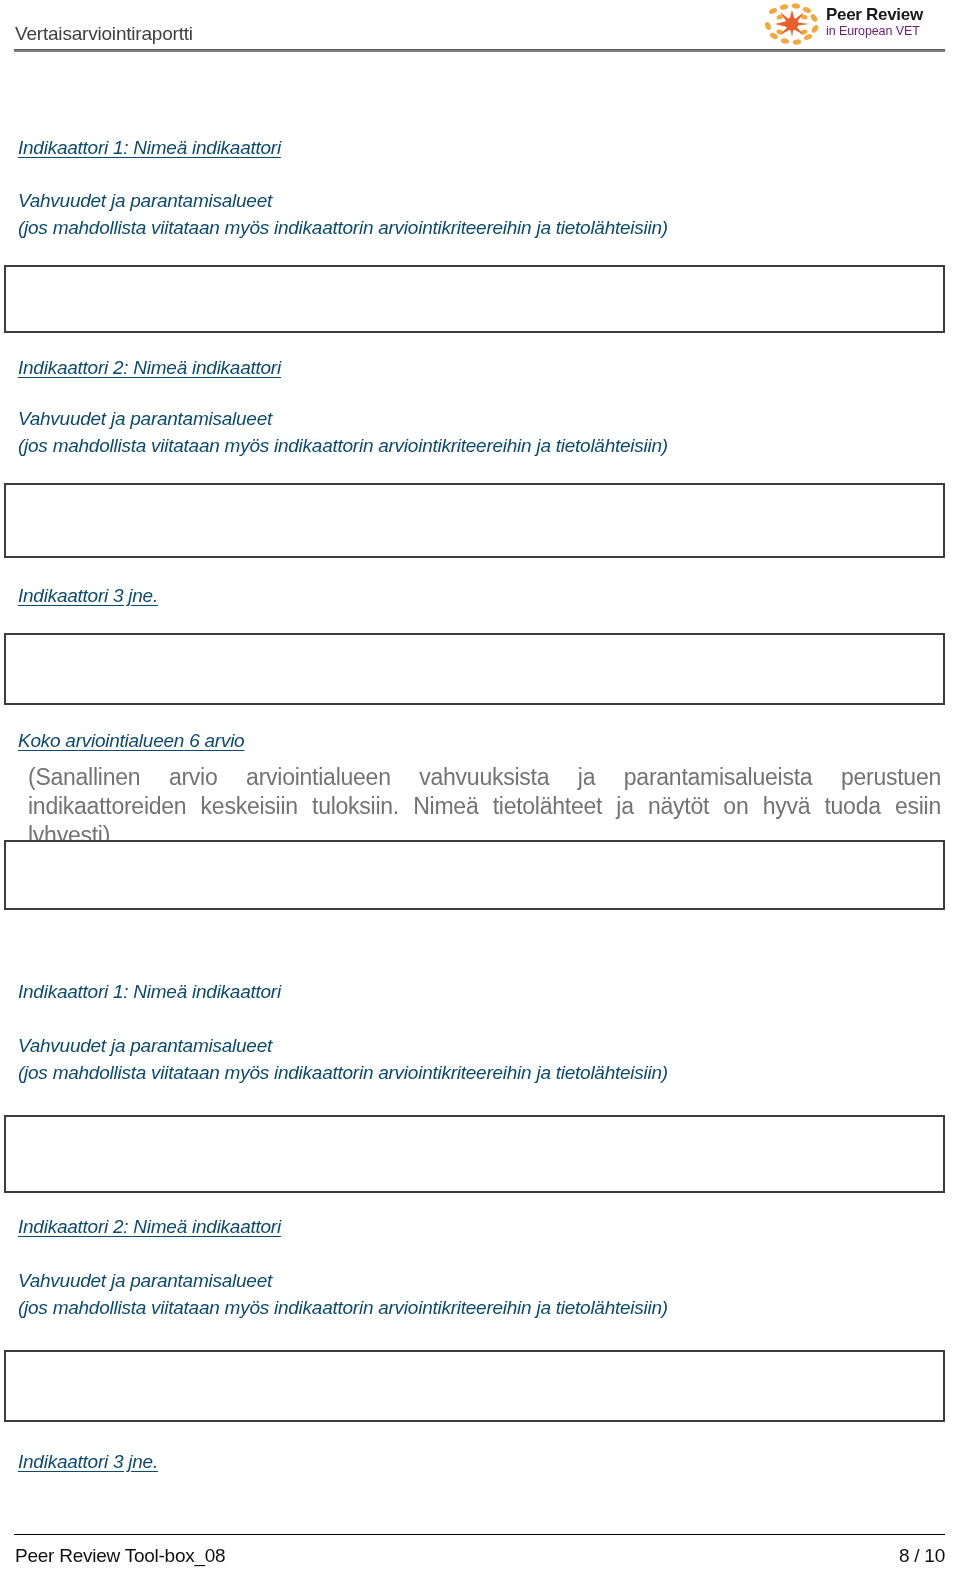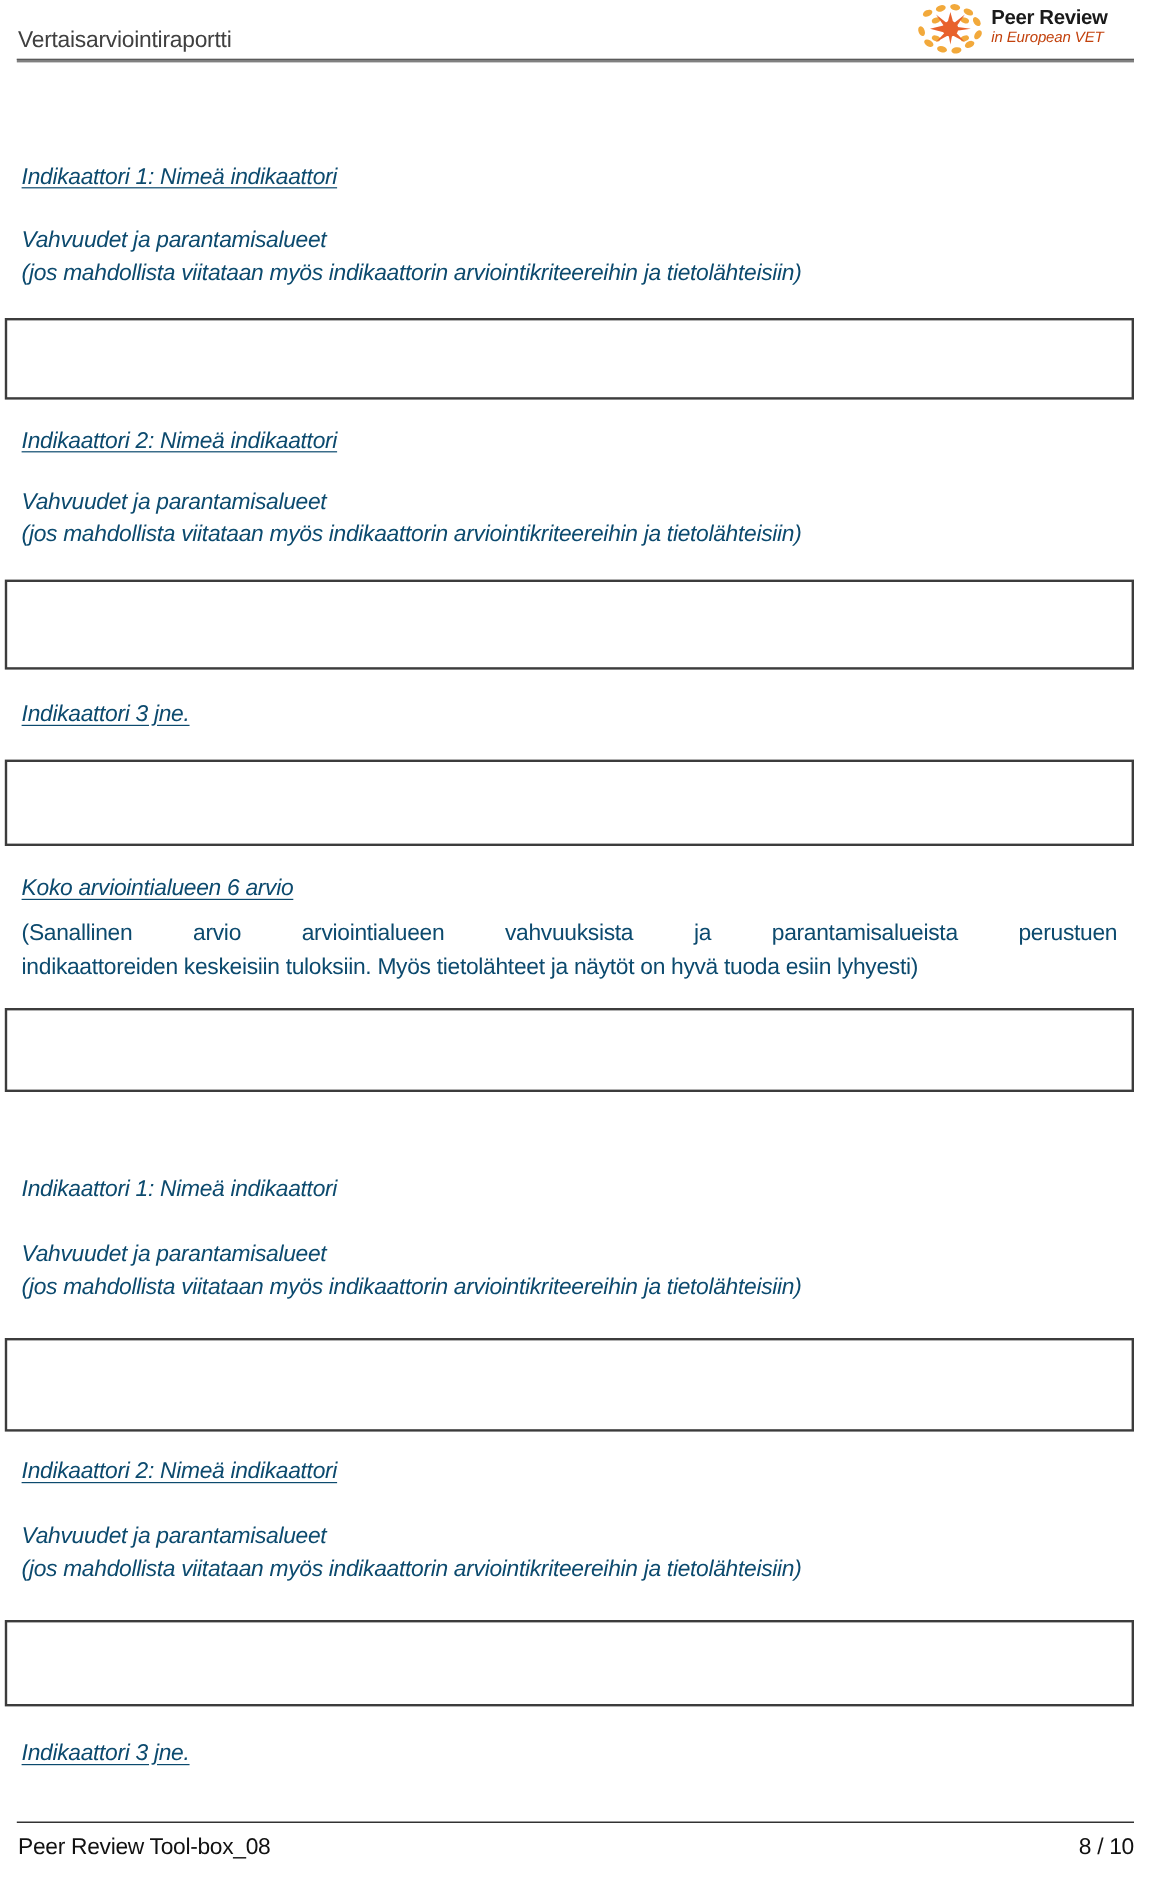--- a/index.html
+++ b/index.html
@@ -73,24 +73,23 @@
     font-family: "Liberation Sans", sans-serif;
     font-weight: bold;
     font-size: 17px;
     line-height: 19px;
     color: #1a1a1a;
     letter-spacing: -0.3px;
     white-space: nowrap;
   }
   .logo-line2 {
     font-family: "Liberation Sans", sans-serif;
-    font-style: italic;
     font-size: 12.5px;
     line-height: 15px;
-    color: #c2410c;
+    color: #701a75;
     letter-spacing: -0.1px;
     white-space: nowrap;
   }
 
   
   .blk {
     position: absolute;
     left: 18px;
     font-size: 19px;
     line-height: 27px;
@@ -111,25 +110,25 @@
   .heading .num {
     display: inline-block;
     width: 60px;
   }
   .underlined {
     text-decoration: underline;
     text-underline-offset: 3px;
   }
   .para {
     position: absolute;
-    left: 18px;
+    left: 28px;
     width: 913px;
-    font-size: 19px;
+    font-size: 23px;
     line-height: 29px;
-    color: #0c4a6e;
+    color: #737373;
     letter-spacing: -0.25px;
     text-align: justify;
     text-justify: inter-word;
   }
   .para > span { display: block; }
   .para .just {
     text-align: justify;
   }
 
   
@@ -139,21 +138,21 @@
     width: 941px;
     box-sizing: border-box;
     border: 2px solid #3c3c3c;
     background: #ffffff;
   }
 
   
   .doc-footer {
     position: absolute;
     left: 0;
-    bottom: 16px;
+    bottom: 0;
     width: 960px;
     height: 52px;
   }
   .footer-rule {
     position: absolute;
     left: 14px;
     top: 4px;
     width: 931px;
     height: 0;
     border-top: 1px solid #000000;
@@ -243,21 +242,21 @@
   <div class="answer-box" style="top:483px; height:75px;"></div>
 
   <div class="blk underlined" style="top:582px;">Indikaattori 3 jne.</div>
 
   <div class="answer-box" style="top:633px; height:72px;"></div>
 
   <div class="blk underlined" style="top:727px;">Koko arviointialueen 6 arvio</div>
 
   <div class="para" style="top:763px;">
     <span class="just" style="text-align-last:justify;">(Sanallinen arvio arviointialueen vahvuuksista ja parantamisalueista perustuen</span>
-    <span>indikaattoreiden keskeisiin tuloksiin. Myös tietolähteet ja näytöt on hyvä tuoda esiin lyhyesti)</span>
+    <span>indikaattoreiden keskeisiin tuloksiin. Nimeä tietolähteet ja näytöt on hyvä tuoda esiin lyhyesti)</span>
   </div>
 
   <div class="answer-box" style="top:840px; height:70px;"></div>
 
 
   <div class="blk" style="top:978px;">Indikaattori 1: Nimeä indikaattori</div>
 
   <div class="blk" style="top:1032px;">Vahvuudet ja parantamisalueet</div>
   <div class="blk" style="top:1059px;">(jos mahdollista viitataan myös indikaattorin arviointikriteereihin ja tietolähteisiin)</div>
 

